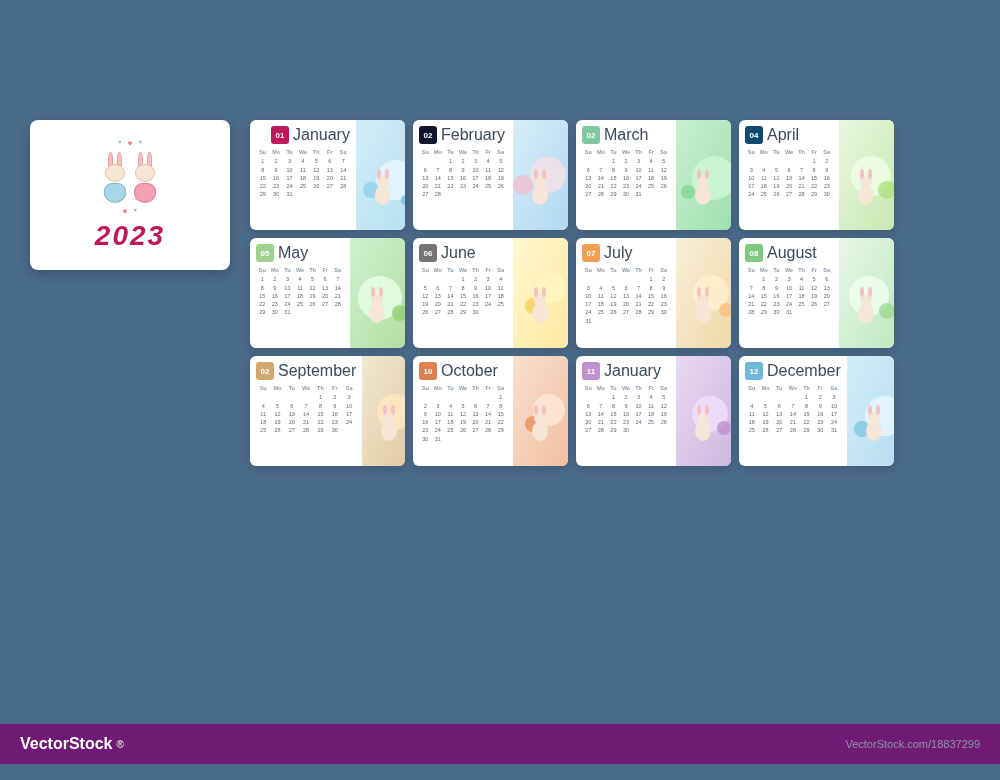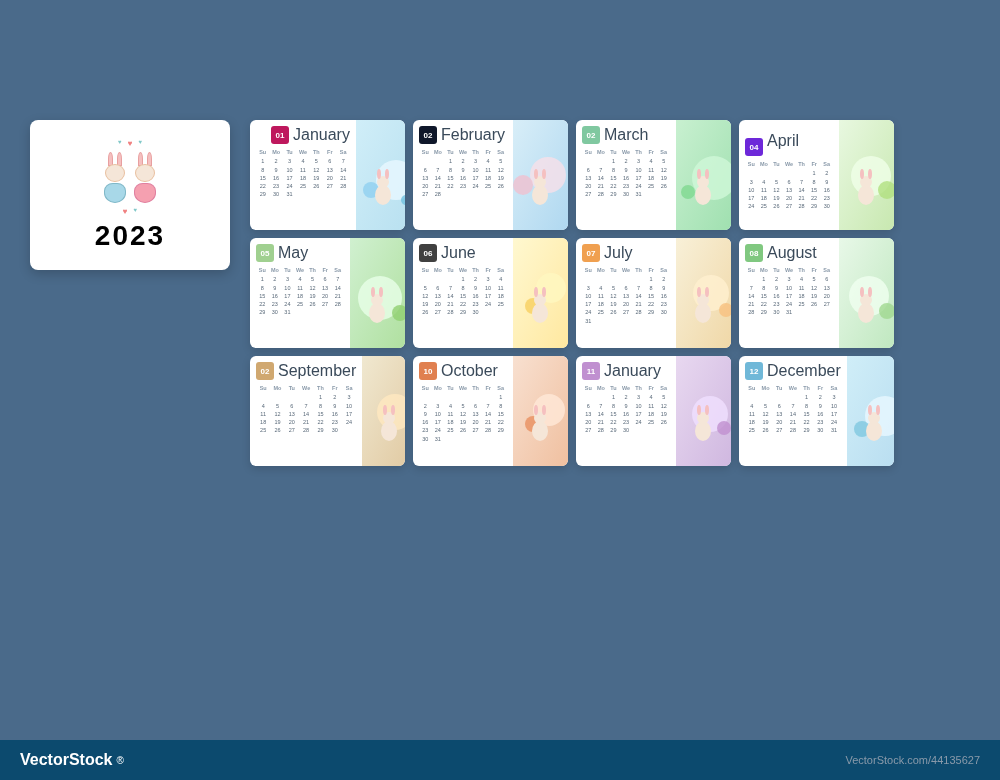--- a/index.html
+++ b/index.html
@@ -100,22 +100,23 @@
     }
 
     .heart-teal {
       color: #80c8c8;
       font-size: 6px;
     }
 
     .year-text {
       font-size: 28px;
       font-weight: bold;
-      color: #000000;
+      color: #be185d;
       letter-spacing: 2px;
+      font-style: italic;
     }
 
     
     .calendar-grid {
       display: grid;
       grid-template-columns: repeat(4, 155px);
       grid-template-rows: repeat(3, 110px);
       gap: 8px;
     }
 
@@ -204,38 +205,38 @@
     .ill-aug { background: linear-gradient(135deg, #e8f8e8 0%, #c0e8c0 100%); }
     .ill-sep { background: linear-gradient(135deg, #f0e8d0 0%, #e0c8a0 100%); }
     .ill-oct { background: linear-gradient(135deg, #f8e0d0 0%, #f0c0a0 100%); }
     .ill-nov { background: linear-gradient(135deg, #e8d8f0 0%, #d0b8e0 100%); }
     .ill-dec { background: linear-gradient(135deg, #d0eef8 0%, #b8ddf0 100%); }
 
     
     .num-01 { background-color: #be185d; margin-left: 15px; }
     .num-02 { background-color: #0f172a; }
     .num-03 { background-color: #80c8a0; }
-    .num-04 { background-color: #6d28d9; margin-top: 12px; }
+    .num-04 { background-color: #0c4a6e; }
     .num-05 { background-color: #a0d090; }
-    .num-06 { background-color: #404040; text-align: right; }
+    .num-06 { background-color: #737373; text-align: right; }
     .num-07 { background-color: #f0a050; }
     .num-08 { background-color: #80c880; }
     .num-09 { background-color: #d0a870; }
     .num-10 { background-color: #e08050; }
     .num-11 { background-color: #c090d0; }
     .num-12 { background-color: #70b8d8; }
 
     
     .watermark-bar {
       position: absolute;
-      bottom: 0;
+      bottom: 16px;
       left: 0;
       right: 0;
       height: 40px;
-      background: #0c4a6e;
+      background: #701a75;
       display: flex;
       align-items: center;
       justify-content: space-between;
       padding: 0 20px;
     }
 
     .watermark-left {
       display: flex;
       align-items: center;
       gap: 4px;
@@ -1266,14 +1267,14 @@
       </div>
     </div>
 
 </div>
 
 <div class="watermark-bar">
   <div class="watermark-left">
     <span class="vs-logo">VectorStock</span>
     <span class="vs-reg">®</span>
   </div>
-  <div class="watermark-right">VectorStock.com/44135627</div>
+  <div class="watermark-right">VectorStock.com/18837299</div>
 </div>
 
 </body></html>

